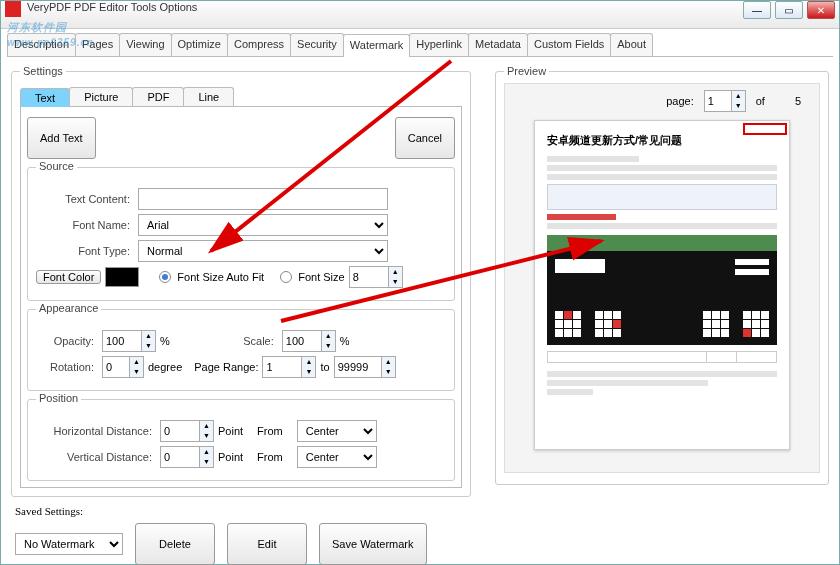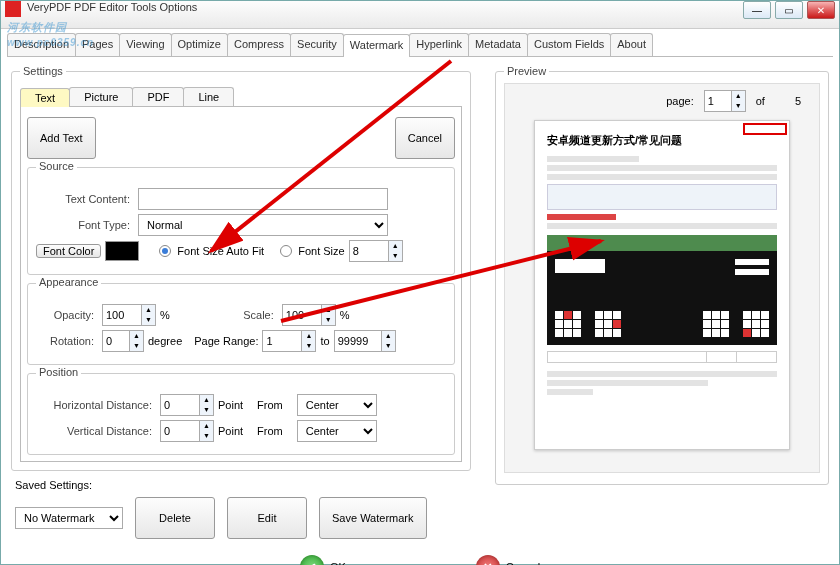--- a/index.html
+++ b/index.html
@@ -13,21 +13,21 @@
   .winbtn.close { background: linear-gradient(#f7b4b4,#e06060,#c91818); color: #fff; border-color:#a55;}
   .maintabs { display:flex; border-bottom:1px solid #bbb; margin:4px 6px 0 6px; height:24px;text-align:right; }
   .maintab { padding:4px 6px; border:1px solid #bbb; border-bottom:none; margin-right:-1px; background:#f6f6f6; border-top-left-radius:3px; border-top-right-radius:3px; color:#333; }
   .maintab.active { background:#fff; position:relative; top:1px; }
   .body { display:flex; gap:24px; padding:8px 10px 6px 10px; }
   fieldset.group { border:1px solid #ccc; border-radius:3px; padding:6px 8px 8px 8px; margin:0; }
   fieldset.group > legend { color:#444; padding:0 3px; }
   .leftcol { width:460px; }
   .settings-tabs { display:flex; margin:4px 0 0 0; }
   .settings-tab { padding:3px 14px; border:1px solid #bbb; border-bottom:none; background:#f6f6f6; border-top-left-radius:3px;border-top-right-radius:3px; margin-right:-1px;}
-  .settings-tab.active { background:#fef9c3; position:relative; top:1px; }
+  .settings-tab.active { background:#7dd3fc; position:relative; top:1px; }
   .settings-panel { border:1px solid #bbb; padding:6px; }
   .btn { background:linear-gradient(#fdfdfd,#e7e7e7); border:1px solid #999; border-radius:3px; padding:14px 12px; display:inline-block; text-align:center; }
   .row { display:flex; align-items:center; gap:4px; margin:4px 0; }
   .lbl { width:98px; text-align:right; color:#444; padding-right:4px; }
   .lbl-sm { width:62px; text-align:right; color:#444; padding-right:4px;}
   input[type=text].fld, select.fld { border:1px solid #aaa; background:#fff; padding:2px 4px; height:22px; }
   .spin { display:flex; align-items:center; border:1px solid #aaa; background:#fff; height:22px;}
   .spin input { border:none; width:38px; text-align:left; padding:0 3px; height:100%; outline:none;}
   .spin .updn { width:14px; display:flex; flex-direction:column; border-left:1px solid #aaa;}
   .spin .updn div{height:10px; font-size:7px; text-align:center; line-height:10px; background:#eef4fb;}
@@ -109,20 +109,24 @@
             <span class="btn">Cancel</span>
           </div>
 
           <div class="source">
             <div>Source</div>
             <div class="row">
               <span class="lbl">Text Content:</span>
               <input type="text" class="fld" style="width: 250px;" value="">
             </div>
             <div class="row">
+              <span class="lbl">Font Name:</span>
+              <select class="fld" style="width:250px"><option>Arial</option></select>
+            </div>
+            <div class="row">
               <span class="lbl">Font Type:</span>
               <select class="fld" style="width:250px"><option>Normal</option></select>
             </div>
             <div class="row">
               <span class="btn" style="padding:0 6px">Font Color</span>
               <span class="colorbox"></span>
               <span style="width:12px"></span>
               <span class="radio on"></span>
               <span>Font Size Auto Fit</span>
               <span style="width:8px"></span>
@@ -220,21 +224,21 @@
               <span>Point</span>
               <span style="width:6px"></span>
               <span>From</span>
               <span style="width:6px"></span>
               <select class="fld" style="width:80px"><option>Center</option></select>
             </div>
           </div>
         </div>
       </fieldset>
 
-      <div style="margin:8px 0 2px 4px;">Saved Settings:</div>
+      <div style="margin:8px 0 2px 4px;font-family:Liberation Serif, serif;">Saved Settings:</div>
       <div class="savedrow">
         <select class="fld" style="width:108px"><option>No Watermark</option></select>
         <span class="btn" style="width:80px">Delete</span>
         <span class="btn" style="width:80px">Edit</span>
         <span class="btn">Save Watermark</span>
       </div>
     </div>
 
     <div class="rightcol">
       <fieldset class="group" style="height:420px">

